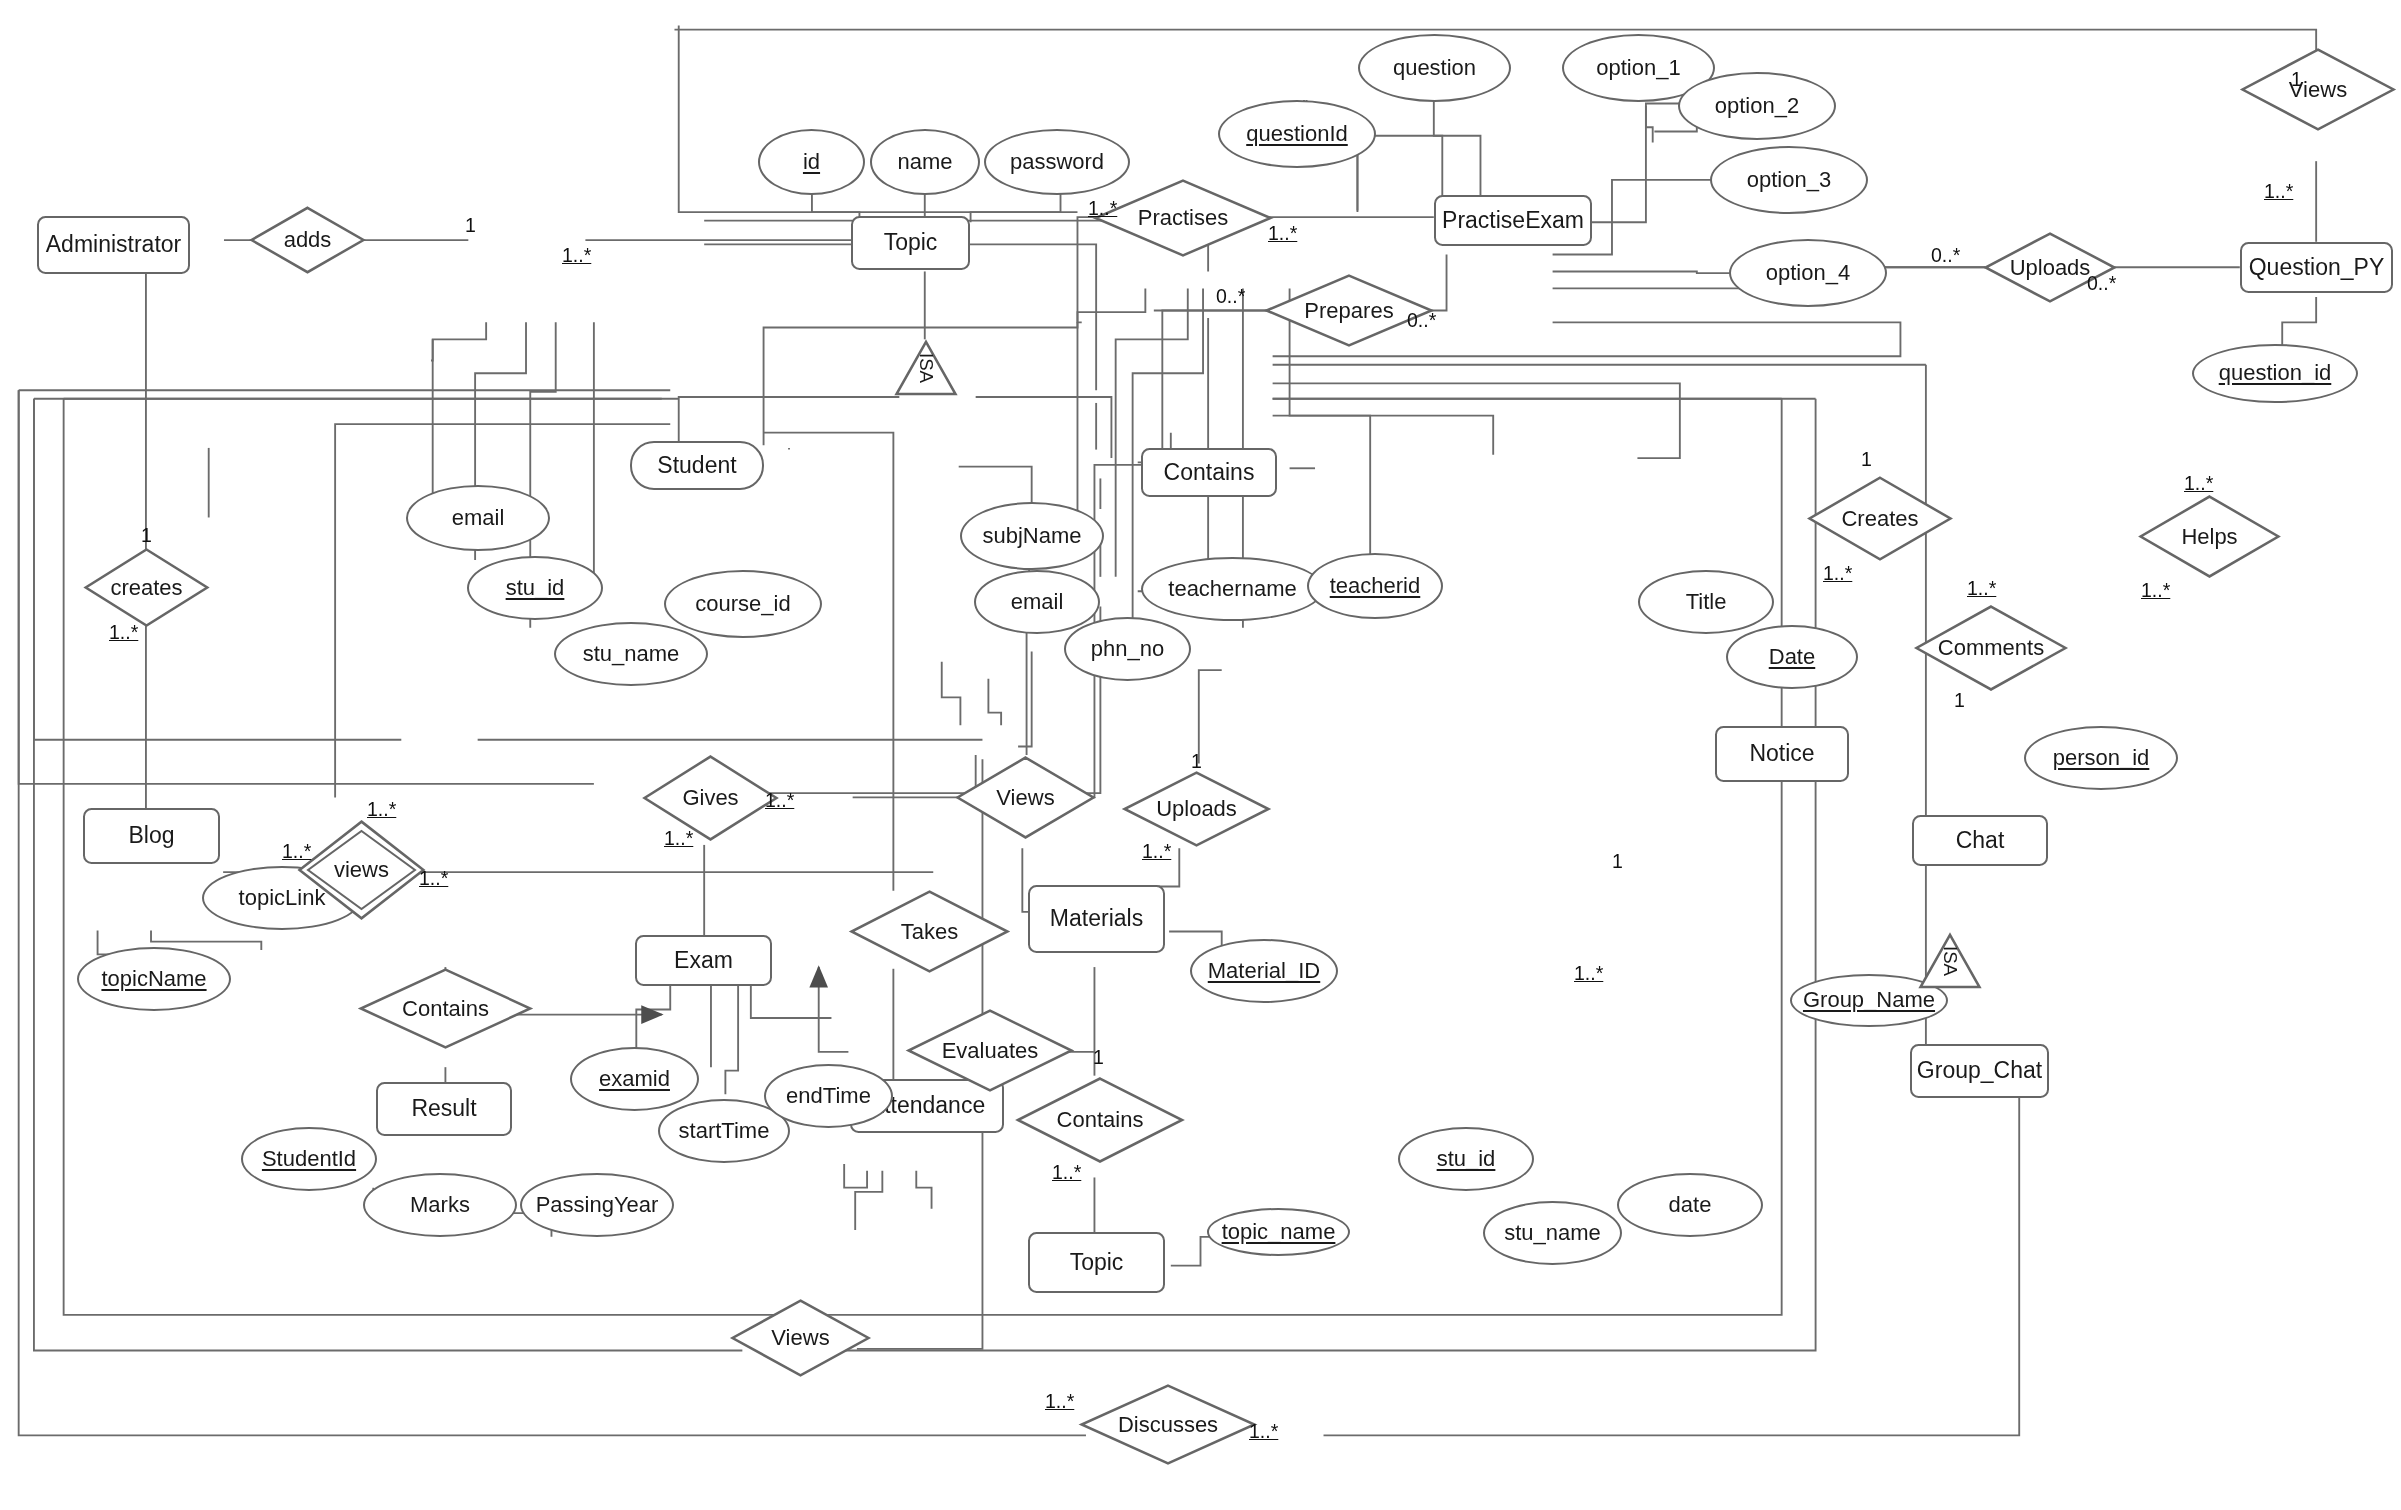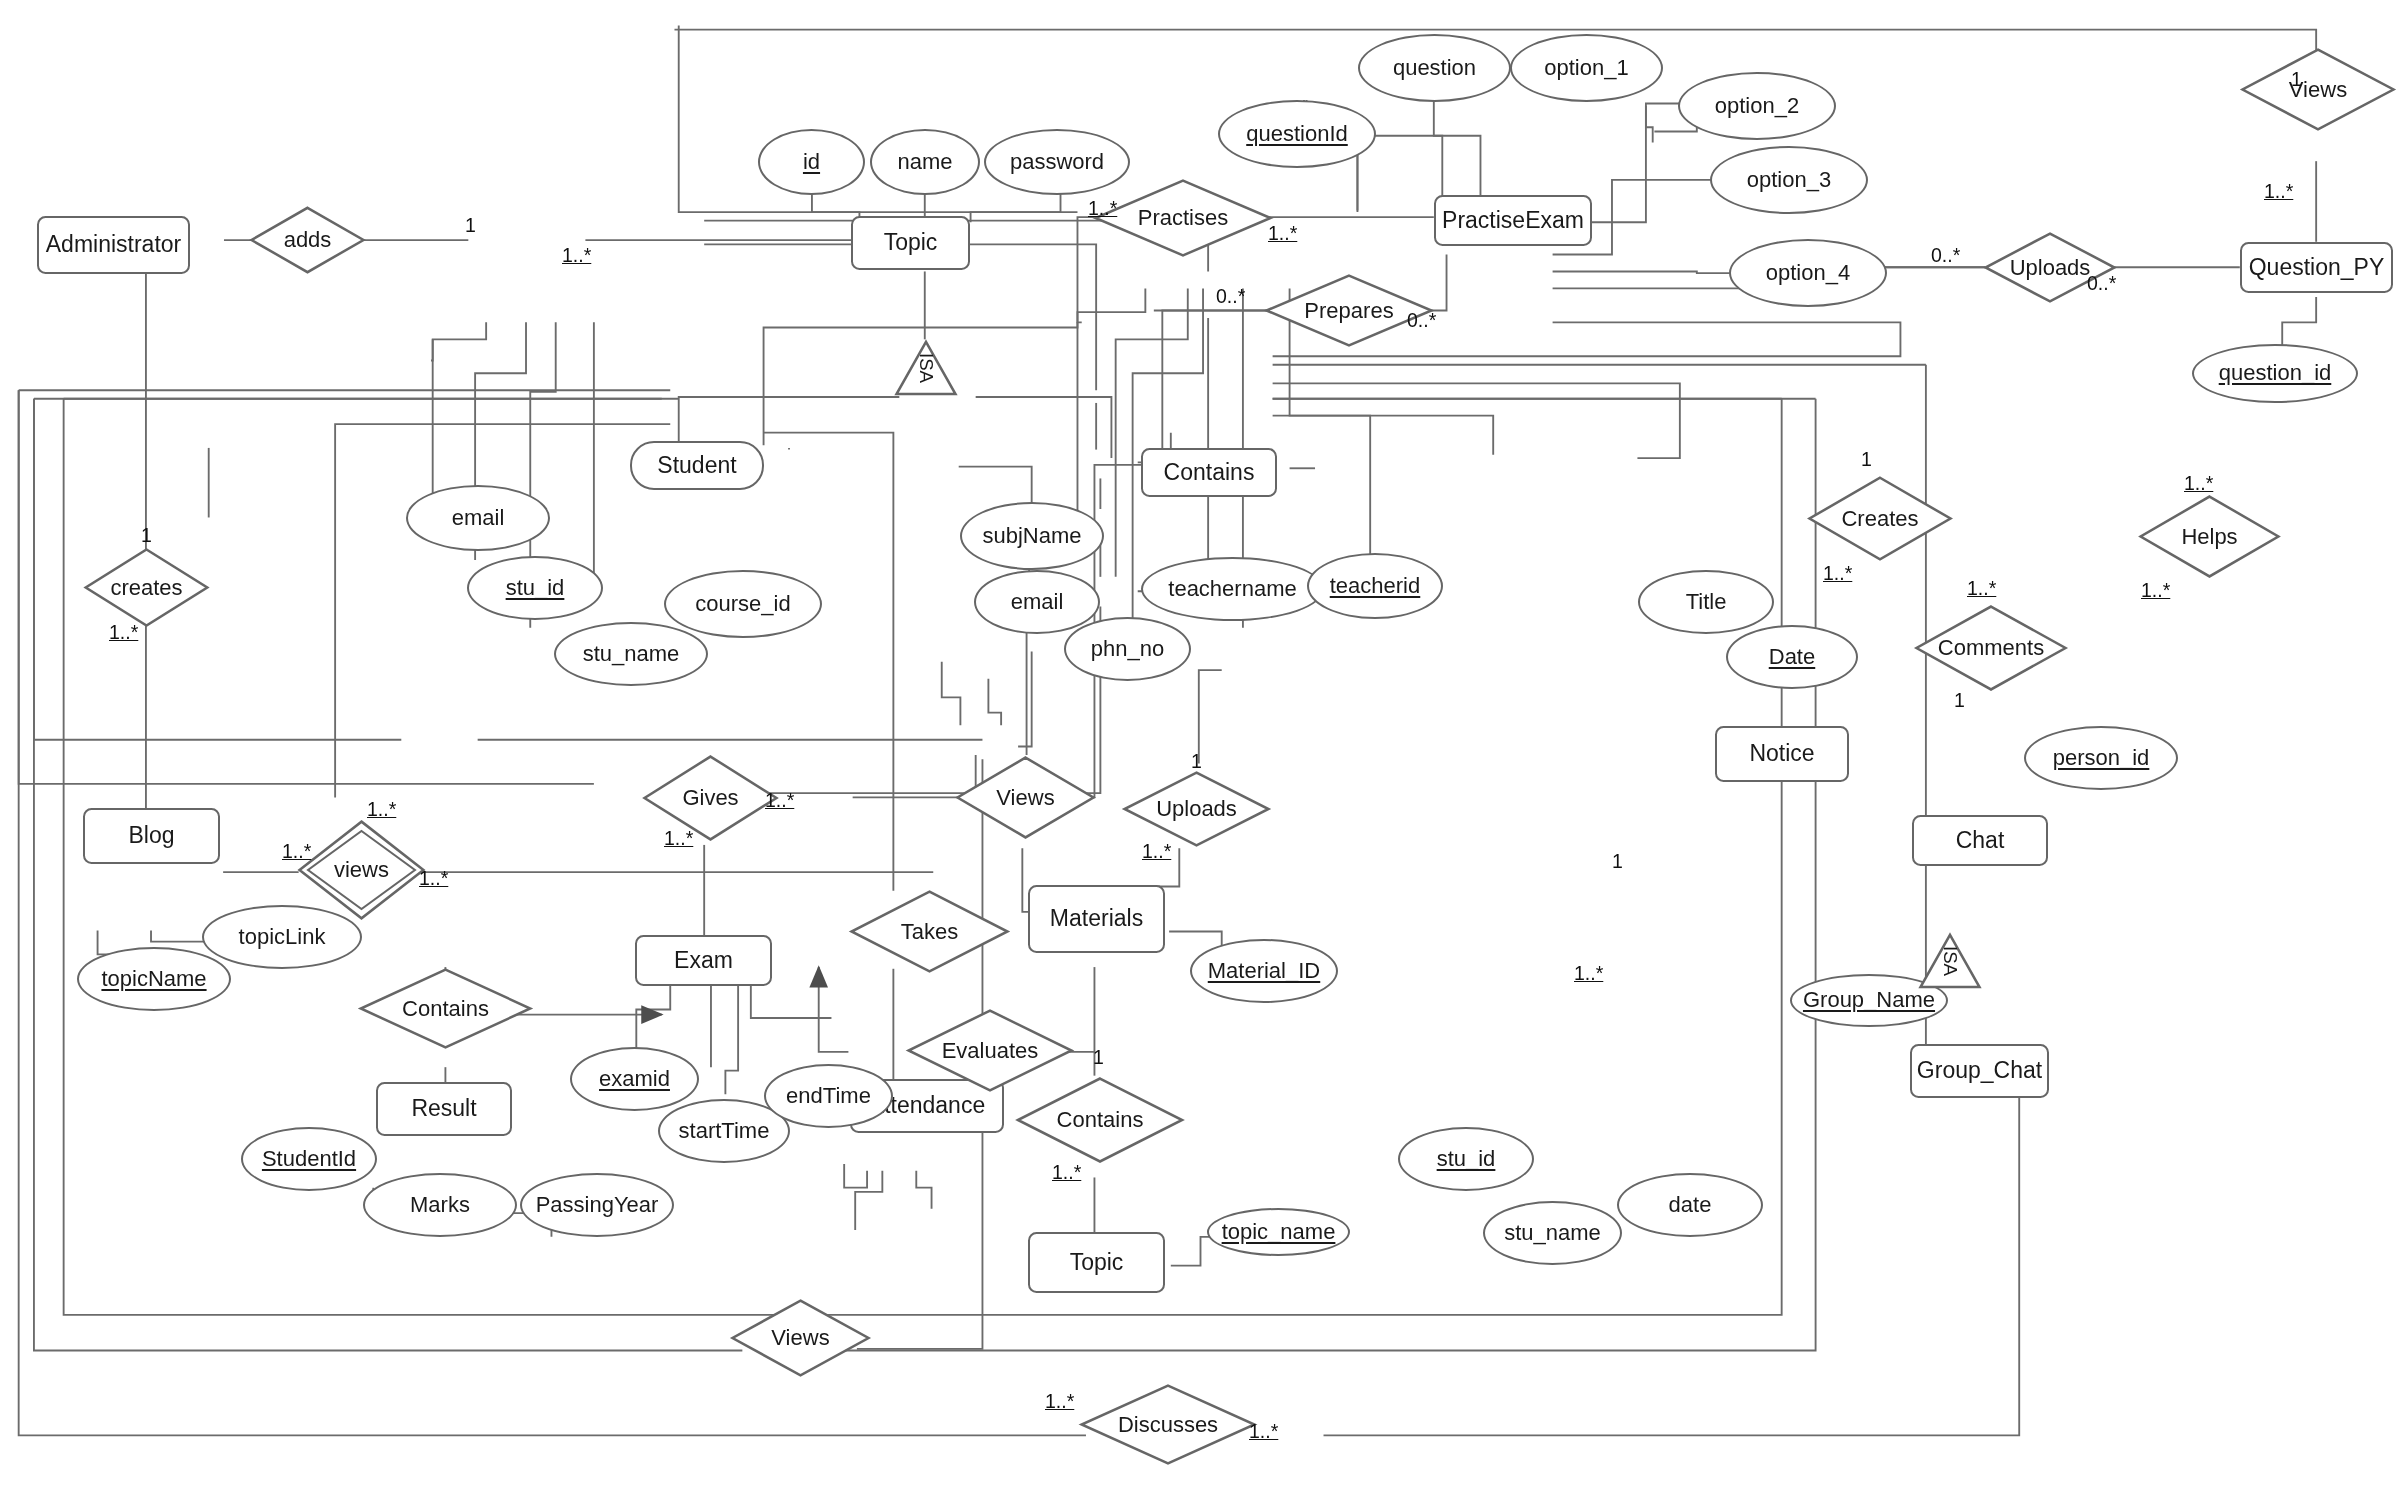--- a/index.html
+++ b/index.html
@@ -340,21 +340,21 @@
     </div>
   <div class="node attr" style="left:984px;top:129px;width:146px;height:66px;">
       <span>password</span>
     </div>
   <div class="node attr key" style="left:1218px;top:100px;width:158px;height:68px;">
       <span>questionId</span>
     </div>
   <div class="node attr" style="left:1358px;top:34px;width:153px;height:68px;">
       <span>question</span>
     </div>
-  <div class="node attr" style="left:1510px;top:34px;width:153px;height:68px;justify-content:center;">
+  <div class="node attr" style="left:1562px;top:34px;width:153px;height:68px;justify-content:center;">
       <span>option_1</span>
     </div>
   <div class="node attr" style="left:1678px;top:72px;width:158px;height:68px;">
       <span>option_2</span>
     </div>
   <div class="node attr" style="left:1710px;top:146px;width:158px;height:68px;">
       <span>option_3</span>
     </div>
   <div class="node attr" style="left:1729px;top:239px;width:158px;height:68px;">
       <span>option_4</span>
@@ -395,21 +395,21 @@
   <div class="node attr" style="left:1638px;top:570px;width:136px;height:64px;text-align:right;">
       <span>Title</span>
     </div>
   <div class="node attr key" style="left:1726px;top:625px;width:132px;height:64px;">
       <span>Date</span>
     </div>
   <div class="node attr key" style="left:2024px;top:726px;width:154px;height:64px;">
       <span>person_id</span>
     </div>
 
-  <div class="node attr" style="left:202px;top:905px;width:160px;height:64px;align-items:center;">
+  <div class="node attr" style="left:202px;top:866px;width:160px;height:64px;align-items:center;">
       <span>topicLink</span>
     </div>
   <div class="node attr key" style="left:77px;top:947px;width:154px;height:64px;">
       <span>topicName</span>
     </div>
 
   <div class="node attr key" style="left:1190px;top:939px;width:148px;height:64px;">
       <span>Material_ID</span>
     </div>
   <div class="node attr key" style="left:1790px;top:974px;width:158px;height:53px;">

